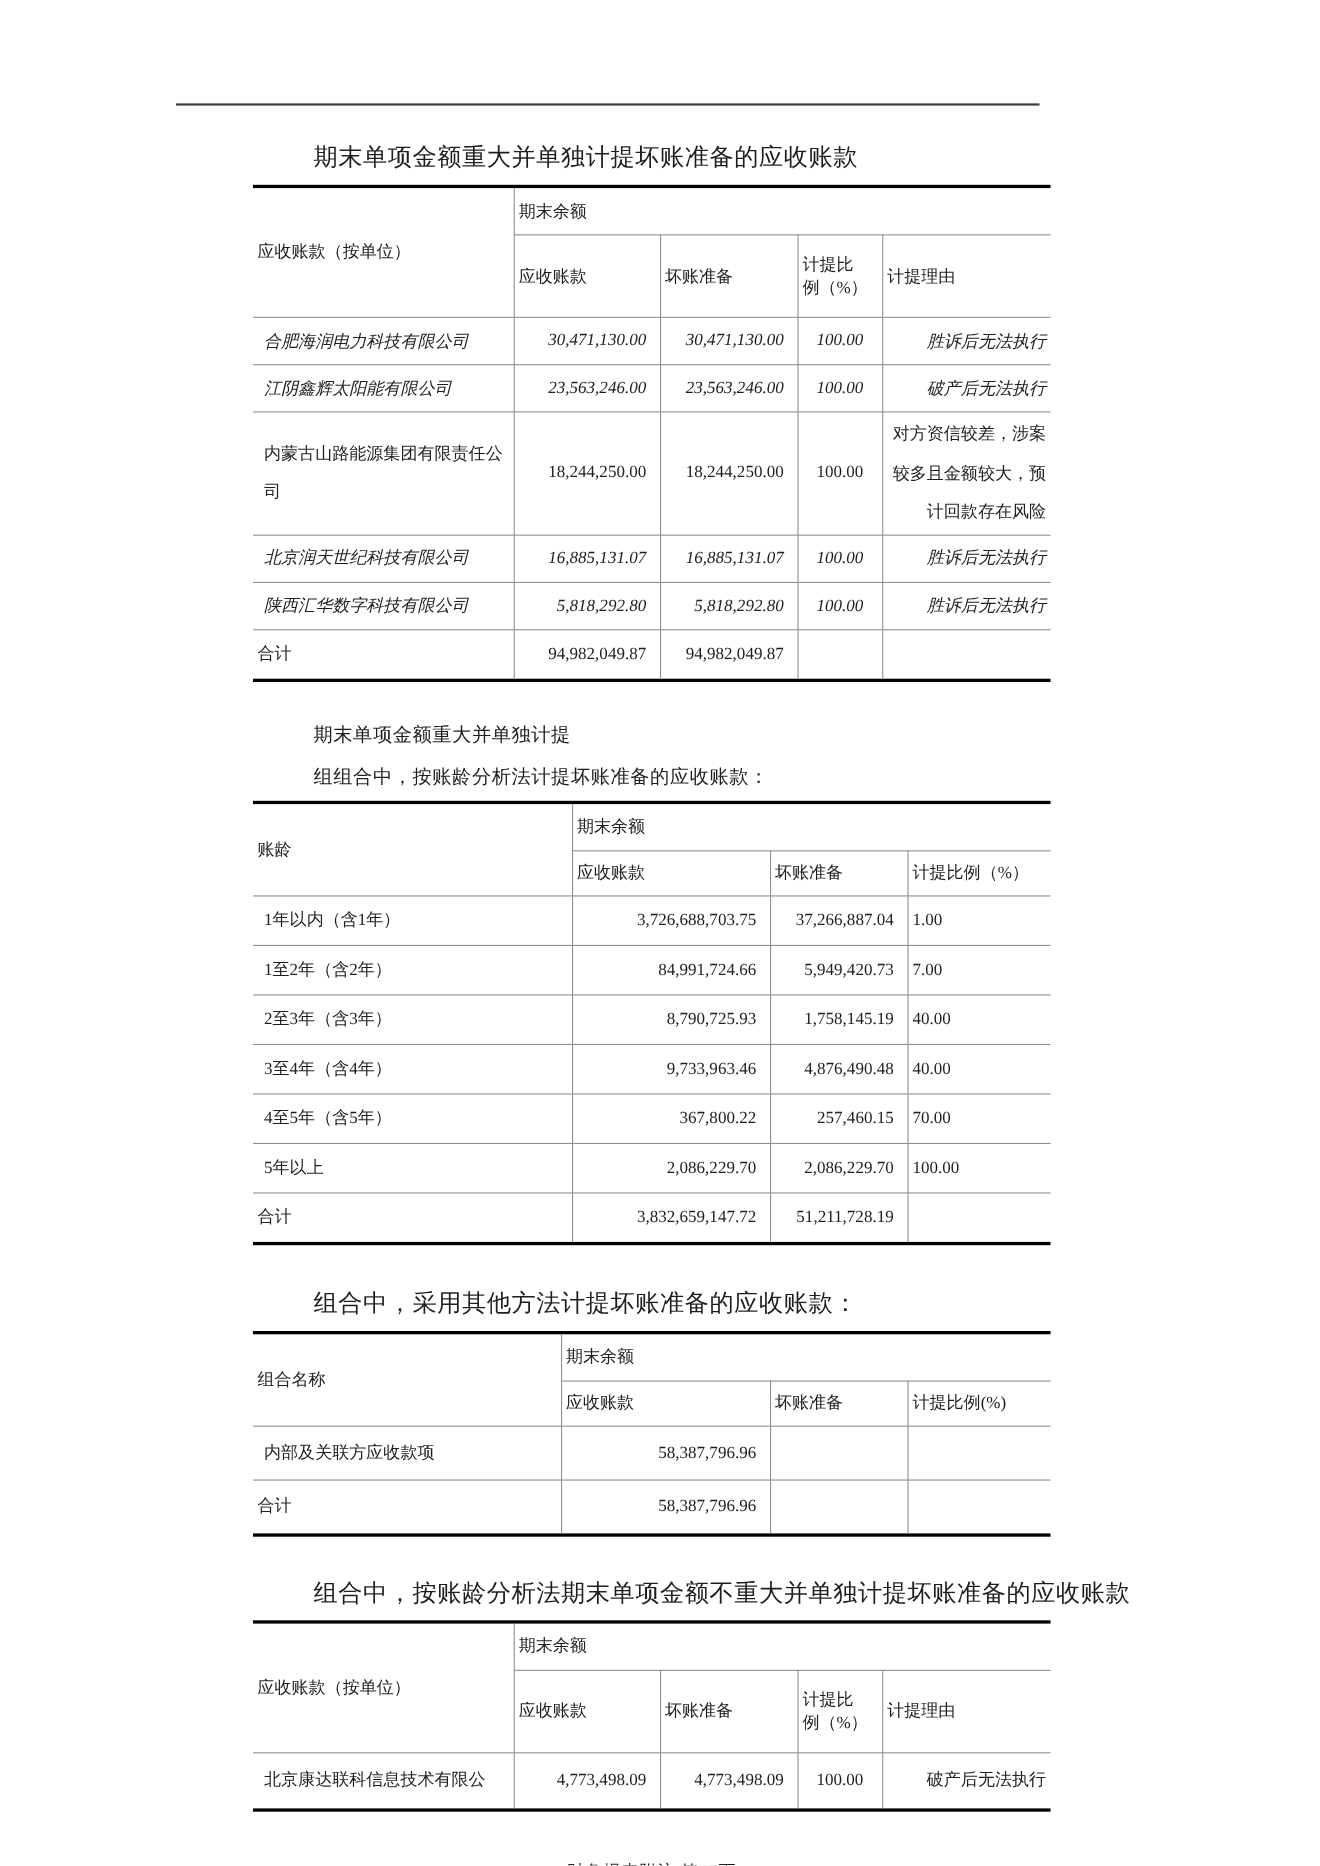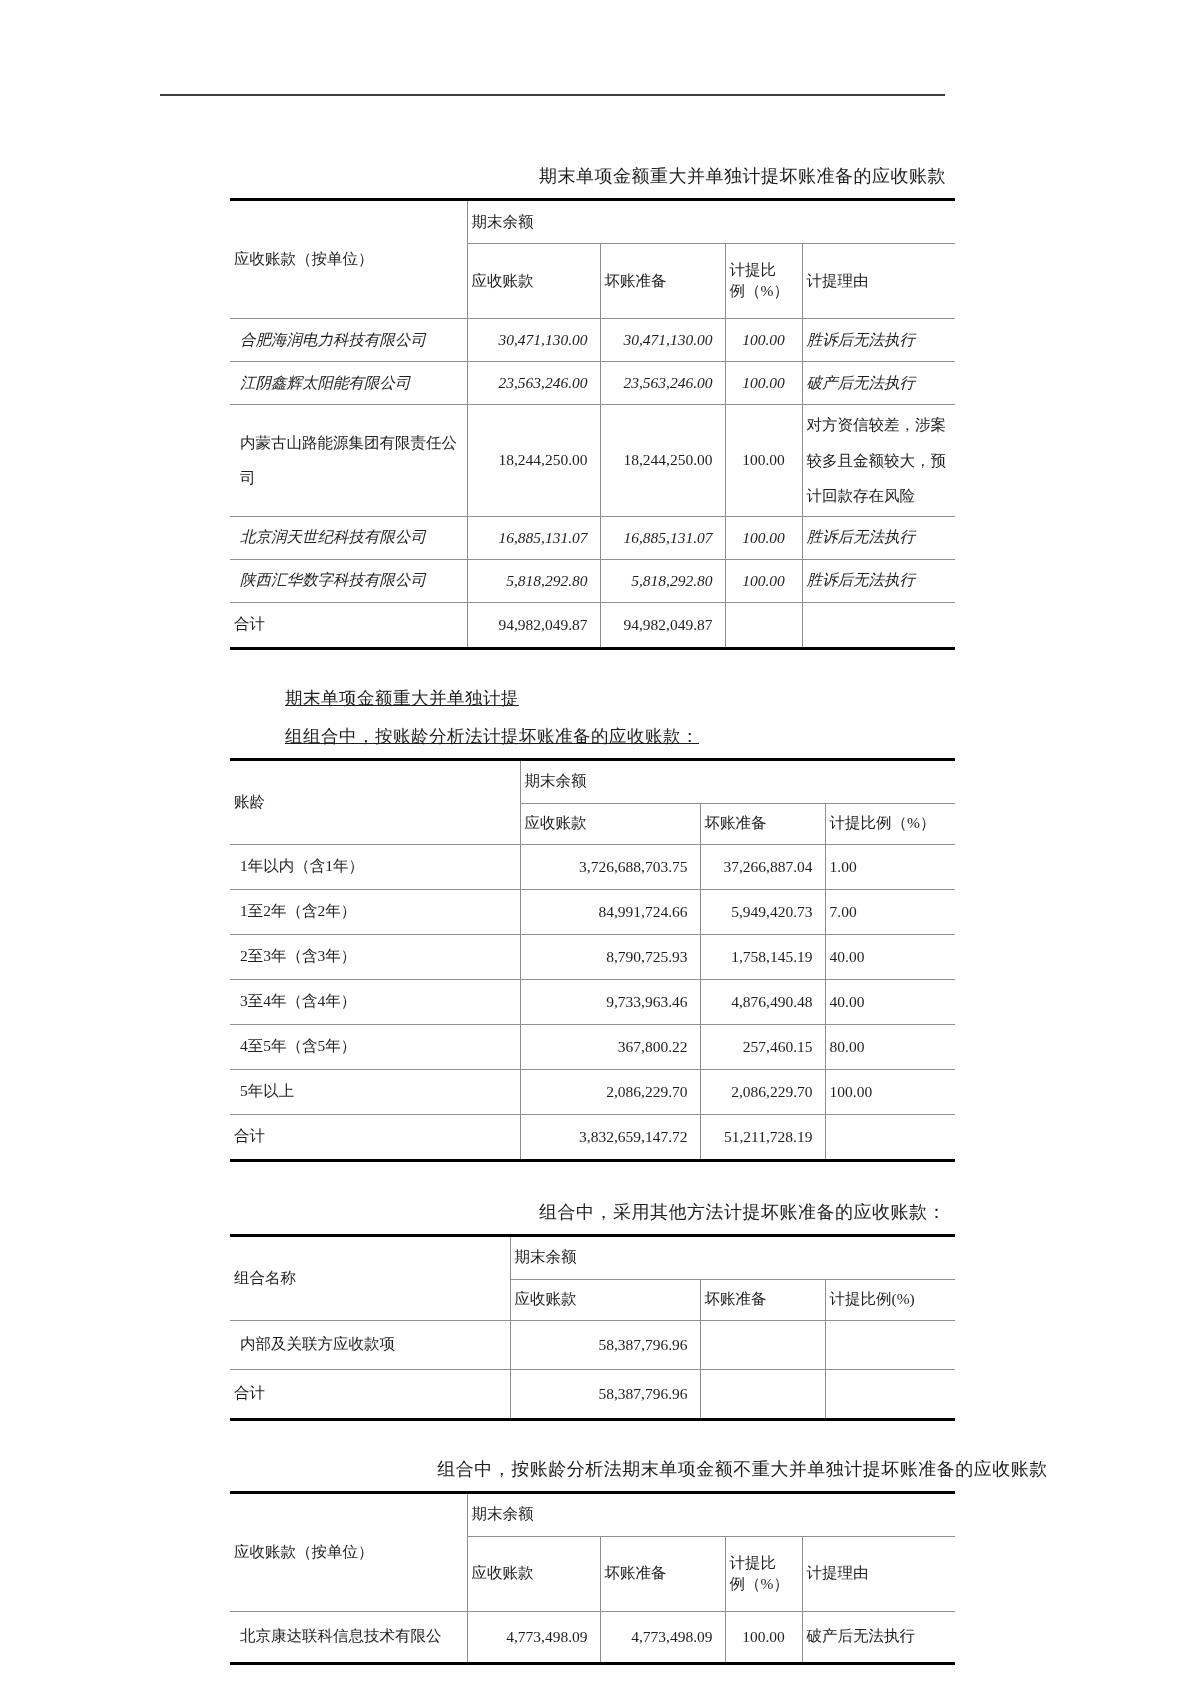--- a/index.html
+++ b/index.html
@@ -2,22 +2,22 @@
 <html><head>
 <meta charset="utf-8">
 <style>
   html,body{margin:0;padding:0;}
   body{
     width:1200px;height:1696px;background:#ffffff;
     font-family:"Liberation Serif","DejaVu Serif",serif;
     color:#1e1e1e;position:relative;
   }
   .top-rule{margin:94px 0 0 160px;width:785px;height:2px;background:#3d3d3d;}
-  .sec-title{margin:68px 0 10px 285px;font-size:18px;letter-spacing:.5px;text-align:center;}
-  .para{margin-left:285px;font-size:17.5px;letter-spacing:.5px;text-decoration:underline;}
+  .sec-title{margin:32px 0 10px 285px;font-size:22px;letter-spacing:.5px;}
+  .para{margin-left:285px;font-size:17.5px;letter-spacing:.5px;}
   .t-wrap{width:725px;margin-left:230px;border-top:3px solid #000;border-bottom:3px solid #000;}
   table.fin{border-collapse:collapse;border-style:hidden;width:100%;table-layout:fixed;}
   table.fin td{border:1px solid #8f8f8f;font-size:15.5px;padding:2px 4px;vertical-align:middle;}
   .center{text-align:left;}
   .name{text-align:left;padding-left:10px !important;}
   .num{text-align:right;padding-right:12px !important;}
   .ratio-c{text-align:center;}
   .ratio-r{padding-right:14px !important;font-family:Liberation Serif, serif;}
   
   .t-std .c1{width:237px}.t-std .c2{width:133px}.t-std .c3{width:125px}.t-std .c4{width:77px}.t-std .c5{width:153px}
@@ -27,21 +27,21 @@
   .t-combo .c1{width:280px}.t-combo .c2{width:190px}.t-combo .c3{width:125px}.t-combo .c4{width:130px}
   .h-group{height:38px;}
   .t-std .hr2 td{height:70px;}
   .t-aging .hr2 td,.t-combo .hr2 td{height:36px;}
   .dr td{height:38px;font-style:italic;}
   .dr2 td{height:40px;}
   .dr3 td{height:44px;margin-top:20px;}
   .dr4 td{height:46px;}
   .tall .name,.tall .reason{line-height:2.3;}
   .tall td{padding-top:6px;padding-bottom:6px;}
-  .reason{text-align:left;}
+  .reason{text-align:right;}
   .tr-total td{height:40px;}
   .footer{width:725px;margin:44px 0 0 230px;text-align:center;font-size:15.5px;letter-spacing:1px;}
   .gap36{margin-top:36px;}
   .gap14{margin-top:14px;}
   .gap10{margin-top:10px;}
   .gap8{margin-top:8px;}
   .gap38{margin-top:38px;}
 </style>
 </head>
 <body>
@@ -161,21 +161,21 @@
     <tr class="dr2">
       <td class="name">3至4年（含4年）</td>
       <td class="num">9,733,963.46</td>
       <td class="num">4,876,490.48</td>
       <td class="ratio-r">40.00</td>
     </tr>
     <tr class="dr2">
       <td class="name">4至5年（含5年）</td>
       <td class="num">367,800.22</td>
       <td class="num">257,460.15</td>
-      <td class="ratio-r">80.00</td>
+      <td class="ratio-r">70.00</td>
     </tr>
     <tr class="dr2">
       <td class="name">5年以上</td>
       <td class="num">2,086,229.70</td>
       <td class="num">2,086,229.70</td>
       <td class="ratio-r">100.00</td>
     </tr>
     <tr class="tr-total">
       <td class="center">合计</td>
       <td class="num">3,832,659,147.72</td>

